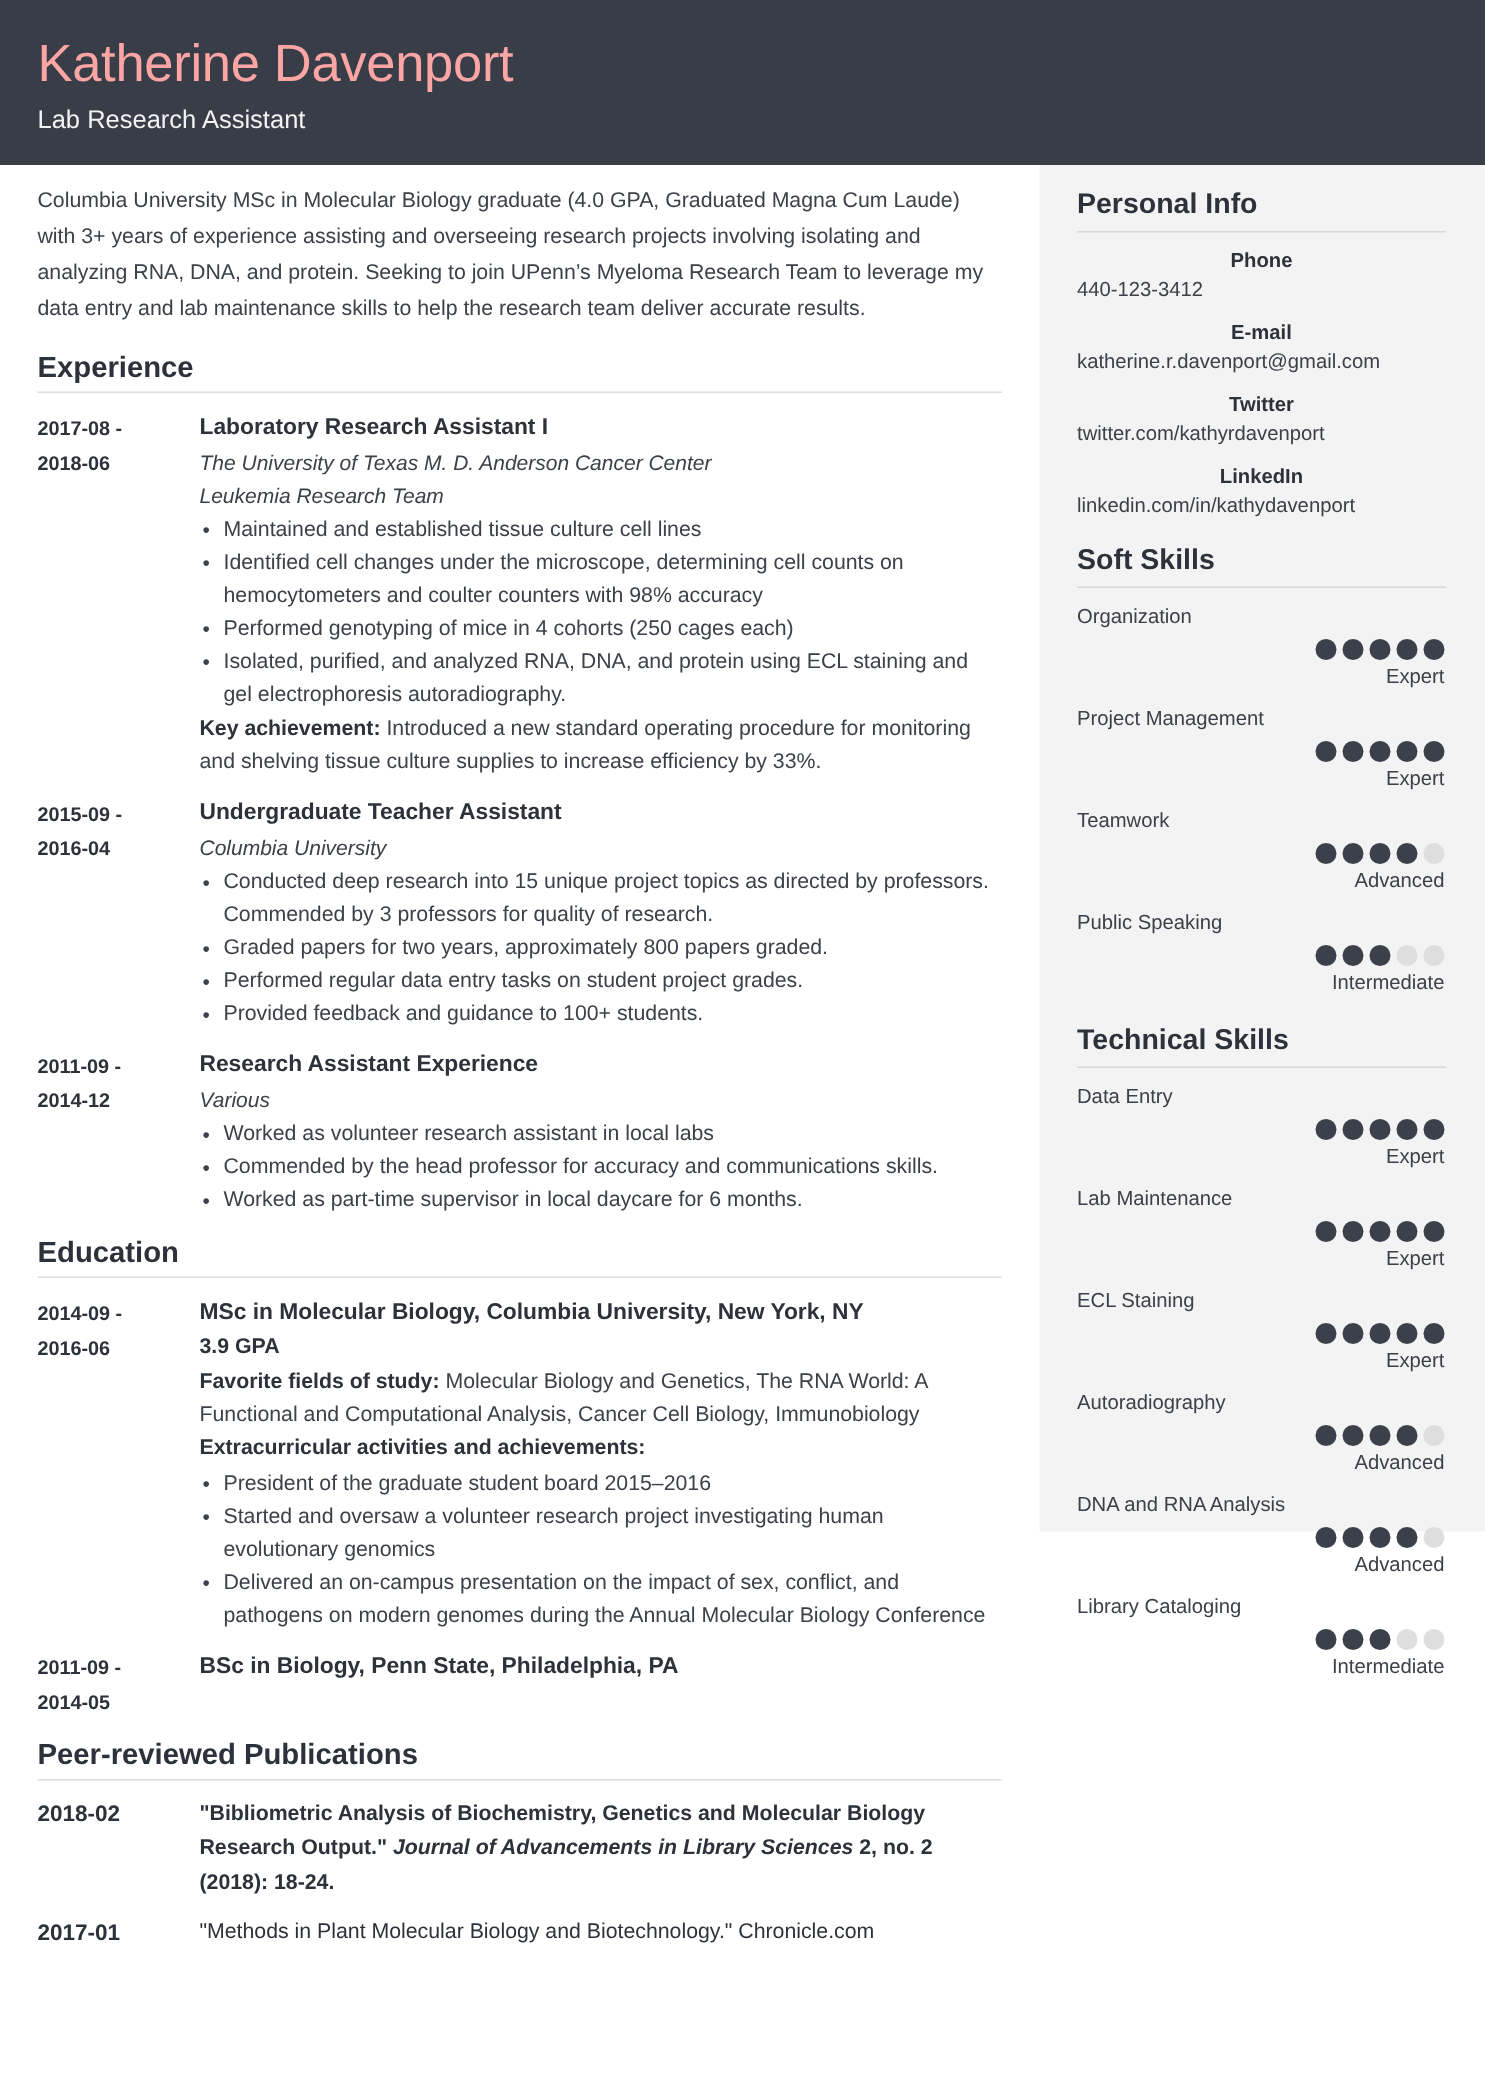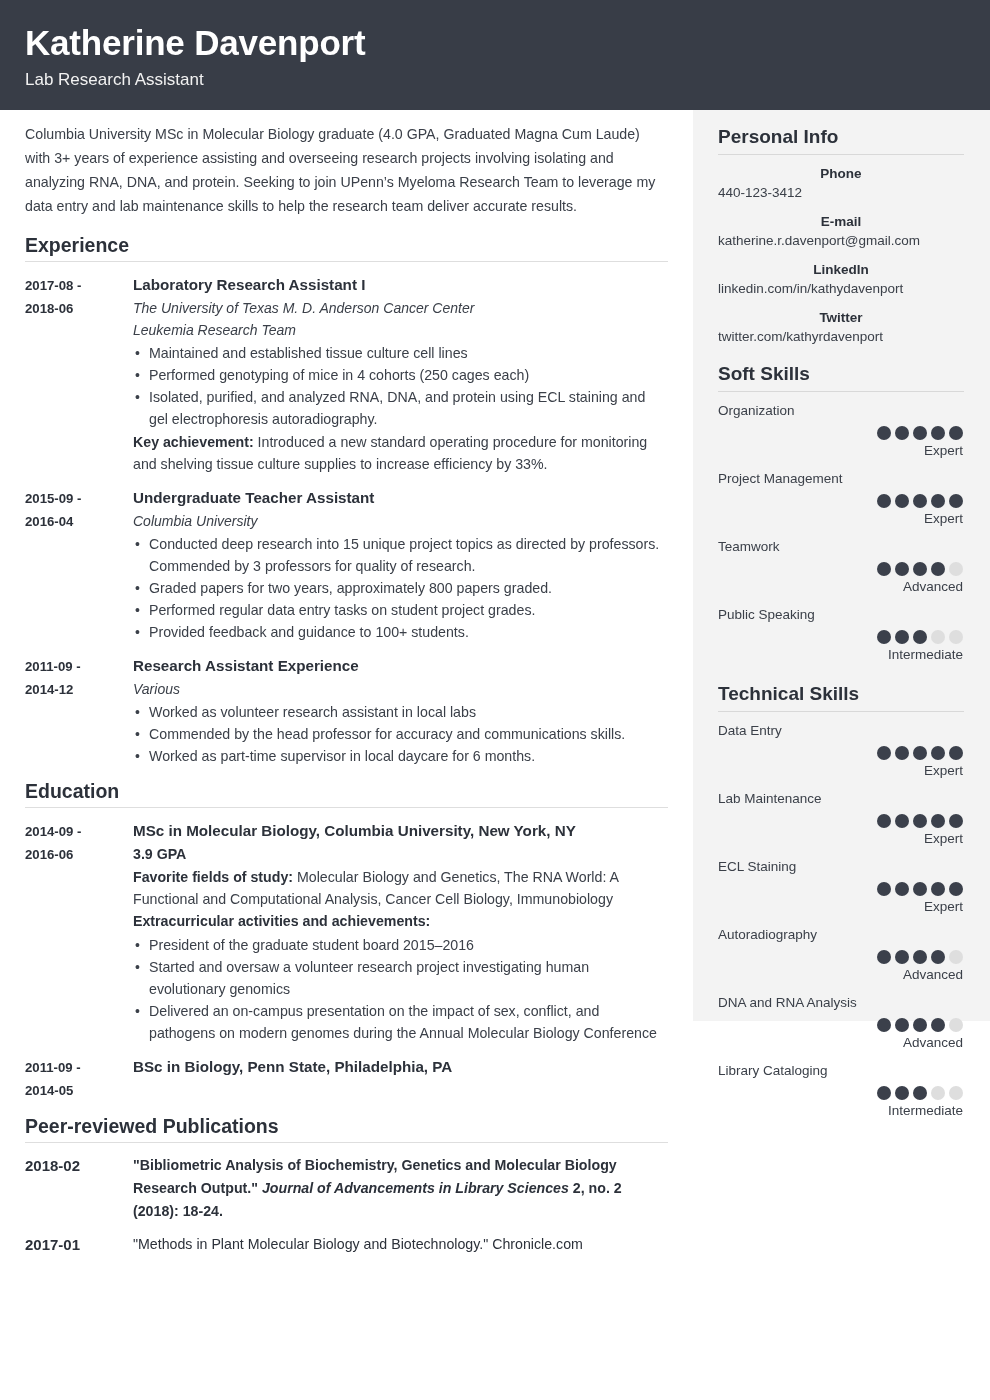--- a/index.html
+++ b/index.html
@@ -12,22 +12,22 @@
   }
   .page { position: relative; width: 990px; height: 1400px; overflow: hidden; background:#fff; }
 
   
   .header {
     position: absolute; left: 0; top: 0; width: 990px; height: 110px;
     background: #383d47; color: #ffffff;
     padding: 22px 0 0 25px;
   }
   .header-name {
-    font-size: 35px; font-weight: bold; line-height: 42px;
-    letter-spacing: -0.2px; color: #ffffff;
+    font-size: 35px; font-weight: normal; line-height: 42px;
+    letter-spacing: -0.2px; color: #fca5a5;
   }
   .header-role {
     font-size: 17px; font-weight: normal; line-height: 24px;
     margin-top: 4px; color: #f2f2f2;
   }
 
   
   .sidebar {
     position: absolute; left: 693px; top: 110px;
     width: 297px; height: 911px;
@@ -120,20 +120,21 @@
       <div class="sec-rule"></div>
       <div id="experience-list">
           <div class="entry">
             <div class="entry-date">2017-08 -<br>2018-06</div>
             <div class="entry-body">
               <div class="entry-title">Laboratory Research Assistant I</div>
               <div class="entry-org">The University of Texas M. D. Anderson Cancer Center</div>
               <div class="entry-team">Leukemia Research Team</div>
               <ul class="bullets">
                 <li>Maintained and established tissue culture cell lines</li>
+                <li>Identified cell changes under the microscope, determining cell counts on hemocytometers and coulter counters with 98% accuracy</li>
                 <li>Performed genotyping of mice in 4 cohorts (250 cages each)</li>
                 <li>Isolated, purified, and analyzed RNA, DNA, and protein using ECL staining and gel electrophoresis autoradiography.</li>
               </ul>
               <div class="keyach"><b>Key achievement:</b> Introduced a new standard operating procedure for monitoring and shelving tissue culture supplies to increase efficiency by 33%.</div>
             </div>
           </div>
           <div class="entry">
             <div class="entry-date">2015-09 -<br>2016-04</div>
             <div class="entry-body">
               <div class="entry-title">Undergraduate Teacher Assistant</div>
@@ -211,26 +212,26 @@
       <div id="personal-info-list">
           <div class="info-item">
             <div class="info-label">Phone</div>
             <div class="info-value">440-123-3412</div>
           </div>
           <div class="info-item">
             <div class="info-label">E-mail</div>
             <div class="info-value">katherine.r.davenport@gmail.com</div>
           </div>
           <div class="info-item">
+            <div class="info-label">Twitter</div>
+            <div class="info-value">twitter.com/kathyrdavenport</div>
+          </div>
+          <div class="info-item">
             <div class="info-label">LinkedIn</div>
             <div class="info-value">linkedin.com/in/kathydavenport</div>
-          </div>
-          <div class="info-item">
-            <div class="info-label">Twitter</div>
-            <div class="info-value">twitter.com/kathyrdavenport</div>
           </div>
         </div>
     </div>
 
     <div class="side-block soft-section">
       <div class="side-title">Soft Skills</div>
       <div class="side-rule"></div>
       <div class="skills-wrap" id="soft-skills-list">
           <div class="skill">
             <div class="skill-name">Organization</div>

